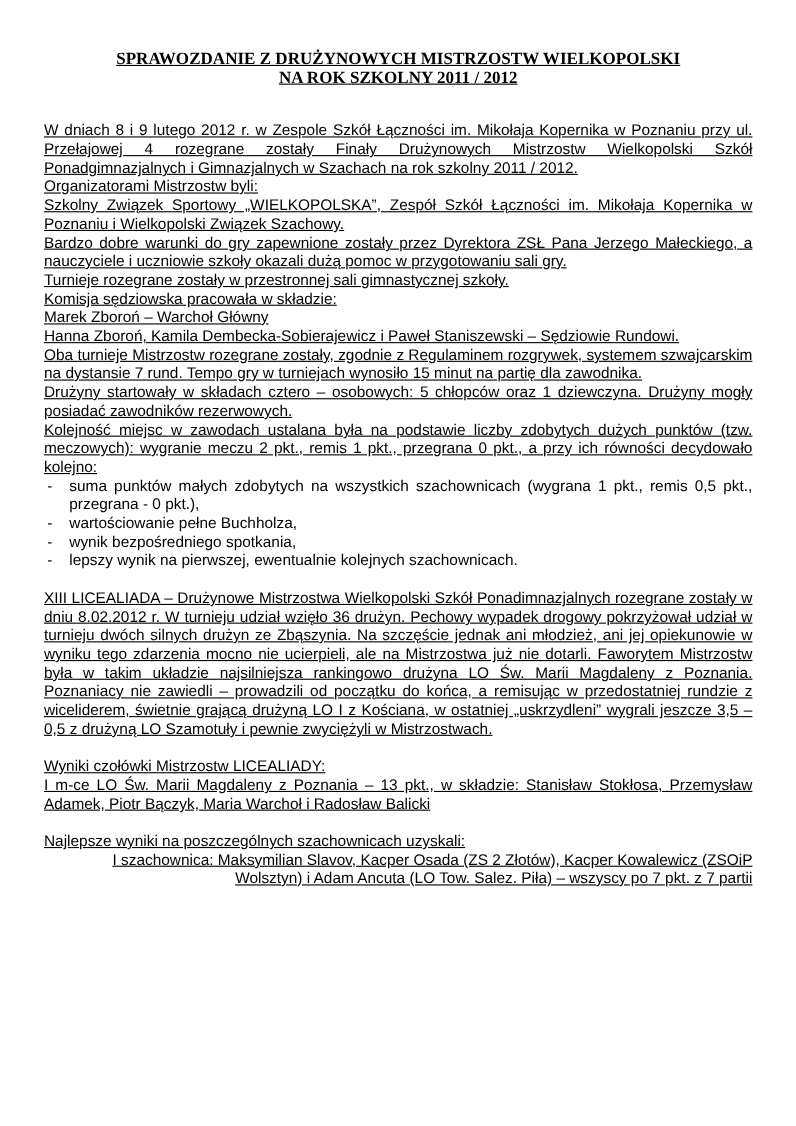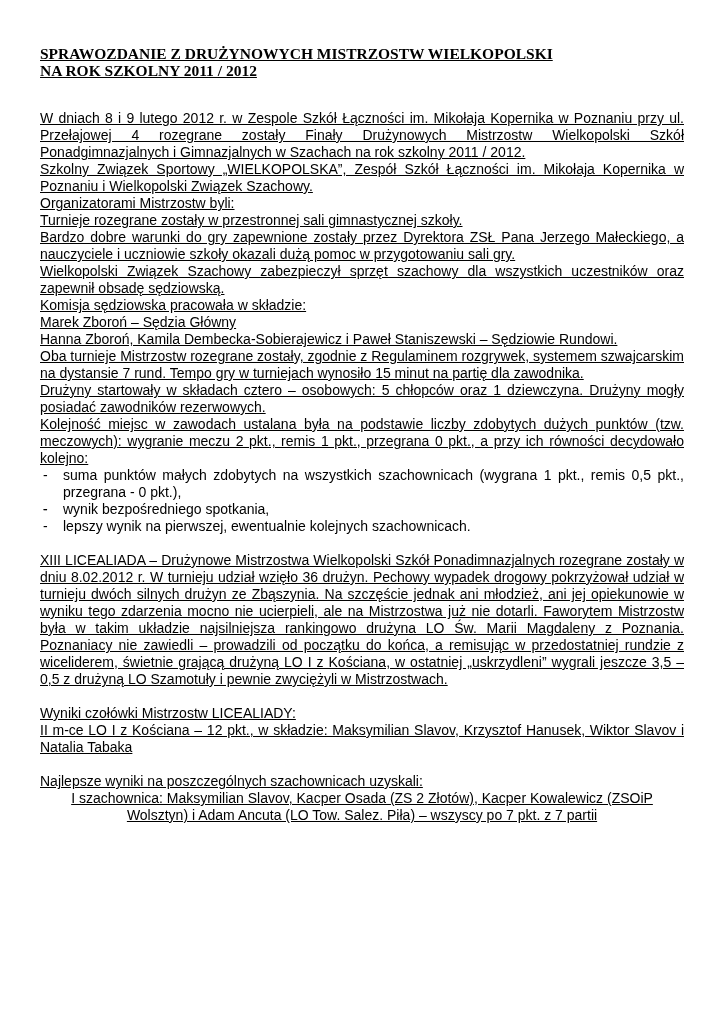--- a/index.html
+++ b/index.html
@@ -14,26 +14,26 @@
     box-sizing: border-box;
     width: 724px; height: 1024px;
     padding: 45px 40px 0 40px;
     background: #ffffff;
   }
   .title {
     font-family: "Liberation Serif", "DejaVu Serif", serif;
     font-weight: bold;
     font-size: 15.5px;
     line-height: 17px;
-    text-align: left;
+    text-align: center;
     margin: 0 0 31px 0;
   }
   .title .tline { text-decoration: underline; }
   .p { margin: 0; text-align: justify; text-decoration: underline; }
-  .p.left { text-align: center; }
+  .p.left { text-align: right; }
   .tiebreaks { list-style: none; margin: 0; padding: 0; }
   .tiebreaks li {
     position: relative;
     margin-left: 3px;
     padding-left: 20px;
     text-align: justify;
   }
   .tiebreaks .dash { position: absolute; left: 0; top: 0; }
   .spacer { height: 17px; }
 </style>
@@ -41,54 +41,53 @@
 <body>
 
 <div class="page">
 
   <header class="title">
     <div class="tline">SPRAWOZDANIE Z DRUŻYNOWYCH MISTRZOSTW WIELKOPOLSKI</div>
     <div class="tline">NA ROK SZKOLNY 2011 / 2012</div>
   </header>
 
   <p class="p">W dniach 8 i 9 lutego 2012 r. w Zespole Szkół Łączności im. Mikołaja Kopernika w Poznaniu przy ul. Przełajowej 4 rozegrane zostały Finały Drużynowych Mistrzostw Wielkopolski Szkół Ponadgimnazjalnych i Gimnazjalnych w Szachach na rok szkolny 2011 / 2012.</p>
+  <p class="p">Organizatorami Mistrzostw byli:</p>
   <p class="p">Szkolny Związek Sportowy „WIELKOPOLSKA”, Zespół Szkół Łączności im. Mikołaja Kopernika w Poznaniu i Wielkopolski Związek Szachowy.</p>
-  <p class="p">Organizatorami Mistrzostw byli:</p>
+  <p class="p">Bardzo dobre warunki do gry zapewnione zostały przez Dyrektora ZSŁ Pana Jerzego Małeckiego, a nauczyciele i uczniowie szkoły okazali dużą pomoc w przygotowaniu sali gry.</p>
   <p class="p">Turnieje rozegrane zostały w przestronnej sali gimnastycznej szkoły.</p>
-  <p class="p">Bardzo dobre warunki do gry zapewnione zostały przez Dyrektora ZSŁ Pana Jerzego Małeckiego, a nauczyciele i uczniowie szkoły okazali dużą pomoc w przygotowaniu sali gry.</p>
-  <p class="p">Wielkopolski Związek Szachowy zabezpieczył sprzęt szachowy dla wszystkich uczestników oraz zapewnił obsadę sędziowską.</p>
   <p class="p">Komisja sędziowska pracowała w składzie:</p>
-  <p class="p">Marek Zboroń – Sędzia Główny</p>
+  <p class="p">Marek Zboroń – Warchoł Główny</p>
   <p class="p">Hanna Zboroń, Kamila Dembecka-Sobierajewicz i Paweł Staniszewski – Sędziowie Rundowi.</p>
   <p class="p">Oba turnieje Mistrzostw rozegrane zostały, zgodnie z Regulaminem rozgrywek, systemem szwajcarskim na dystansie 7 rund. Tempo gry w turniejach wynosiło 15 minut na partię dla zawodnika.</p>
   <p class="p">Drużyny startowały w składach cztero – osobowych: 5 chłopców oraz 1 dziewczyna. Drużyny mogły posiadać zawodników rezerwowych.</p>
   <p class="p">Kolejność miejsc w zawodach ustalana była na podstawie liczby zdobytych dużych punktów (tzw. meczowych): wygranie meczu 2 pkt., remis 1 pkt., przegrana 0 pkt., a przy ich równości decydowało kolejno:</p>
 
   <ul class="tiebreaks">
     <li>
       <span class="dash">-</span><span>suma punktów małych zdobytych na wszystkich szachownicach (wygrana 1 pkt., remis 0,5 pkt., przegrana - 0 pkt.),</span>
     </li>
     <li>
-      <span class="dash">-</span>
+      <span class="dash">-</span><span>wartościowanie pełne Buchholza,</span>
     </li>
     <li>
       <span class="dash">-</span><span>wynik bezpośredniego spotkania,</span>
     </li>
     <li>
       <span class="dash">-</span><span>lepszy wynik na pierwszej, ewentualnie kolejnych szachownicach.</span>
     </li>
   </ul>
 
   <div class="spacer"></div>
 
   <p class="p">XIII LICEALIADA – Drużynowe Mistrzostwa Wielkopolski Szkół Ponadimnazjalnych rozegrane zostały w dniu 8.02.2012 r. W turnieju udział wzięło 36 drużyn. Pechowy wypadek drogowy pokrzyżował udział w turnieju dwóch silnych drużyn ze Zbąszynia. Na szczęście jednak ani młodzież, ani jej opiekunowie w wyniku tego zdarzenia mocno nie ucierpieli, ale na Mistrzostwa już nie dotarli. Faworytem Mistrzostw była w takim układzie najsilniejsza rankingowo drużyna LO Św. Marii Magdaleny z Poznania. Poznaniacy nie zawiedli – prowadzili od początku do końca, a remisując w przedostatniej rundzie z wiceliderem, świetnie grającą drużyną LO I z Kościana, w ostatniej „uskrzydleni” wygrali jeszcze 3,5 – 0,5 z drużyną LO Szamotuły i pewnie zwyciężyli w Mistrzostwach.</p>
 
   <div class="spacer"></div>
 
   <p class="p">Wyniki czołówki Mistrzostw LICEALIADY:</p>
-  <p class="p">II m-ce LO I z Kościana – 12 pkt., w składzie: Maksymilian Slavov, Krzysztof Hanusek, Wiktor Slavov i Natalia Tabaka</p>
+  <p class="p">I m-ce LO Św. Marii Magdaleny z Poznania – 13 pkt., w składzie: Stanisław Stokłosa, Przemysław Adamek, Piotr Bączyk, Maria Warchoł i Radosław Balicki</p>
 
   <div class="spacer"></div>
 
   <p class="p">Najlepsze wyniki na poszczególnych szachownicach uzyskali:</p>
   <p class="p left">I szachownica: Maksymilian Slavov, Kacper Osada (ZS 2 Złotów), Kacper Kowalewicz (ZSOiP Wolsztyn) i Adam Ancuta (LO Tow. Salez. Piła) – wszyscy po 7 pkt. z 7 partii</p>
 
 </div>
 
 </body></html>

